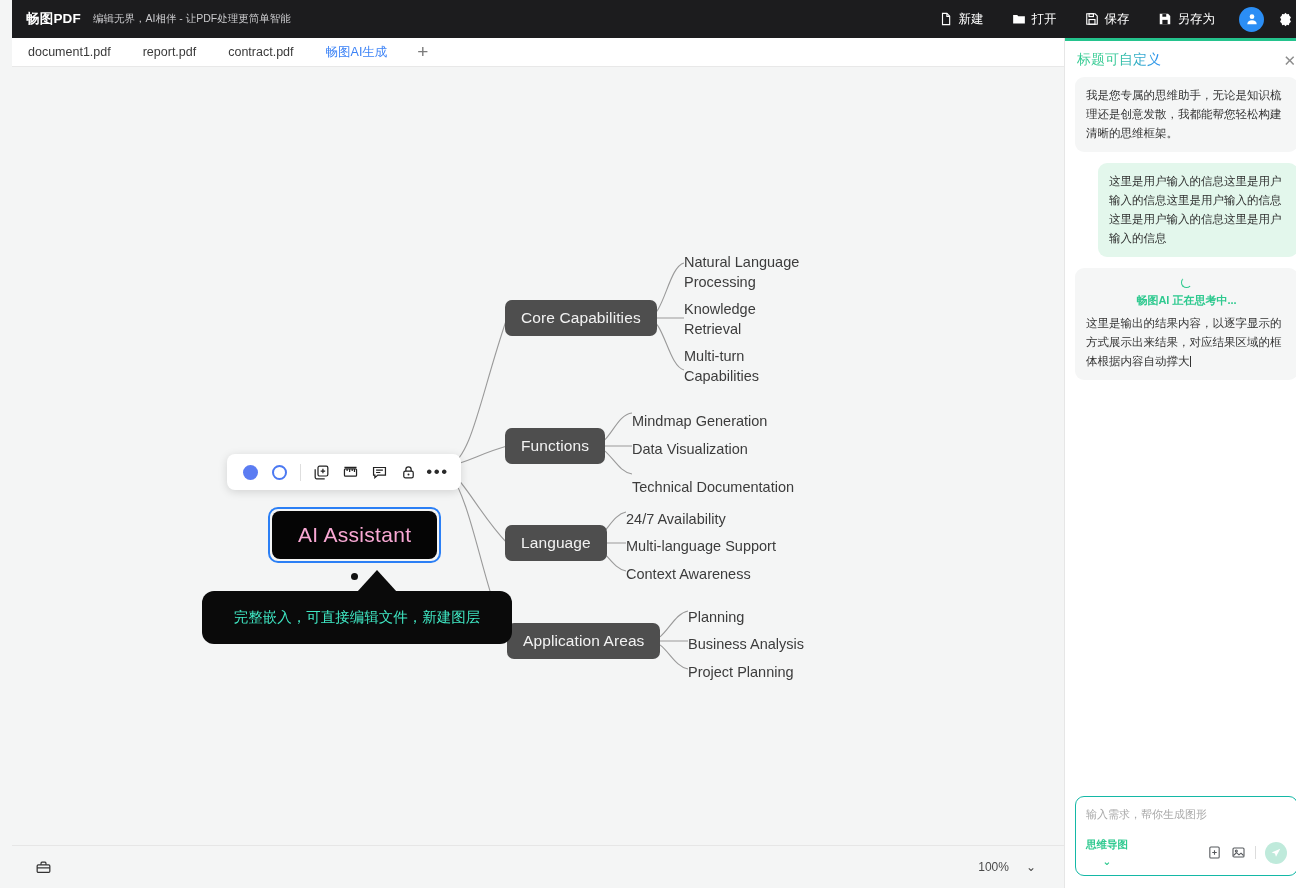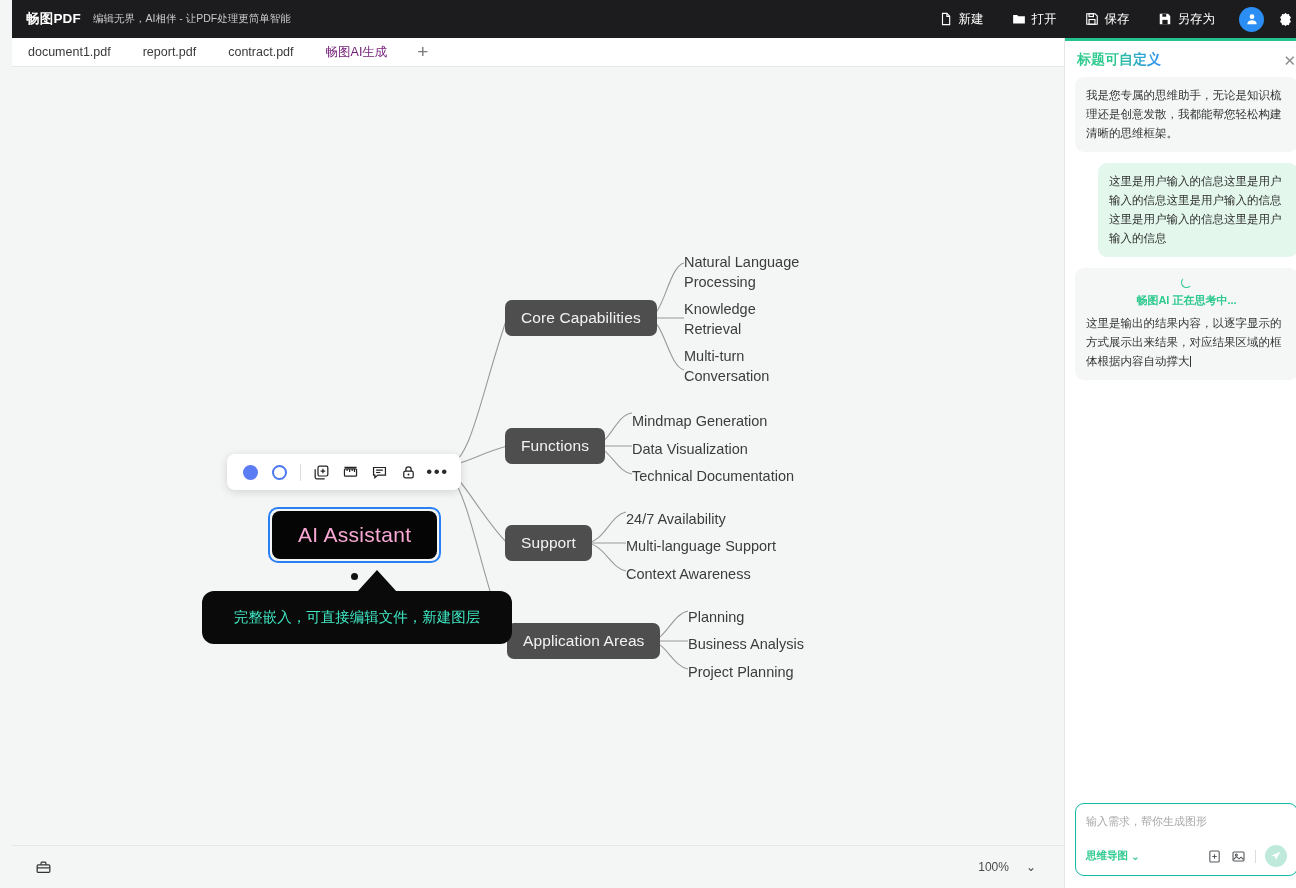--- a/index.html
+++ b/index.html
@@ -32,21 +32,21 @@
   .gear { width: 26px; height: 26px; display: flex; align-items: center; justify-content: center; cursor: pointer; }
 
   
   .tabbar {
     position: absolute; top: 38px; left: 0; width: 1052px; height: 29px;
     background: #ffffff; display: flex; align-items: center;
     border-bottom: 1px solid #e8e8e8;
   }
   .tab { font-size: 12.5px; color: #3a3a3a; padding: 0 16px; line-height: 29px; cursor: pointer; white-space: nowrap; }
   .tab:first-child { }
-  .tab.active { color: #701a75; }
+  .tab.active { color: #3b82f6; }
   .tab-add { font-size: 19px; color: #7b7b7b; padding: 0 14px; line-height: 26px; cursor: pointer; }
 
   
   .canvas {
     position: absolute; top: 67px; left: 0; width: 1052px; height: 778px;
     background: #f4f5f5; overflow: hidden;
   }
   .canvas svg.links { position: absolute; inset: 0; width: 1052px; height: 778px; pointer-events: none; }
 
   .node {
@@ -111,21 +111,21 @@
   }
 
   
   .panel {
     position: absolute; top: 38px; right: 0; width: 244px; height: 850px;
     background: #ffffff; border-left: 1px solid #e6e6e6; display: flex; flex-direction: column;
   }
   .panel-top-accent { height: 3px; background: #24c38d; width: 100%; }
   .panel-head { display: flex; align-items: center; padding: 10px 12px 8px 12px; }
   .panel-title {
-    font-size: 14px; font-weight: 700;
+    font-size: 14px; font-weight: 400;
     background: linear-gradient(90deg, #2ec98f 0%, #2ec98f 42%, #2b8ef5 100%);
     -webkit-background-clip: text; background-clip: text; color: transparent;
   }
   .panel-close { margin-left: auto; font-size: 15px; color: #8d8d8d; cursor: pointer; line-height: 1; }
   .chat { flex: 1; overflow: hidden; position: relative; padding: 0 10px; }
   .msg-ai {
     background: #f5f6f6; border-radius: 9px; padding: 9px 11px;
     font-size: 11.5px; color: #333; line-height: 1.65; margin-bottom: 11px;
   }
   .msg-user {
@@ -148,21 +148,21 @@
     background: #d6d6d6; border-radius: 3px;
   }
 
   .composer { padding: 8px 10px 12px 10px; }
   .composer-box {
     border: 1px solid #14b8a6; border-radius: 9px; background: #fff;
     padding: 10px 10px 8px 10px; min-height: 62px; display: flex; flex-direction: column;
   }
   .composer-ph { font-size: 11px; color: #a8a8a8; margin-bottom: 16px; cursor: text; }
   .composer-row { display: flex; align-items: center; margin-top: auto; }
-  .mode-pill { display: flex; align-items: center; gap: 3px; font-size: 10.5px; color: #2ec98f; font-weight: 600; cursor: pointer; }
+  .mode-pill { display: flex; align-items: center; gap: 3px; font-size: 10.5px; color: #2ec98f; font-weight: 600; cursor: pointer; flex-direction: column; }
   .composer-actions { margin-left: auto; display: flex; align-items: center; gap: 9px; }
   .ca-ico { width: 15px; height: 15px; cursor: pointer; color: #55585c; }
   .ca-sep { width: 1px; height: 13px; background: #dcdcdc; }
   .send-btn {
     width: 22px; height: 22px; border-radius: 50%; background: #bfeadb;
     display: flex; align-items: center; justify-content: center; cursor: pointer;
   }
 </style>
 </head>
 <body>
@@ -263,30 +263,30 @@
         <path d="M573,476 C592,476 598,501 614,504"></path>
 
         <path d="M637,574 C654,574 660,547 676,544"></path>
         <path d="M637,574 L676,574"></path>
         <path d="M637,574 C654,574 660,599 676,602"></path>
       </g>
     </svg>
 
     <div class="node" style="left:493px; top:233px;">Core Capabilities</div>
     <div class="node" style="left:493px; top:361px;">Functions</div>
-    <div class="node" style="left:493px; top:458px;">Support</div>
+    <div class="node" style="left:493px; top:458px;">Language</div>
     <div class="node" style="left:495px; top:556px;">Application Areas</div>
 
     <div class="leaf two" style="left:672px; top:185px;">Natural Language Processing</div>
     <div class="leaf two" style="left:672px; top:232px;">Knowledge Retrieval</div>
-    <div class="leaf two" style="left:672px; top:279px;">Multi-turn Conversation</div>
+    <div class="leaf two" style="left:672px; top:279px;">Multi-turn Capabilities</div>
 
     <div class="leaf" style="left:620px; top:344px;">Mindmap Generation</div>
     <div class="leaf" style="left:620px; top:372px;">Data Visualization</div>
-    <div class="leaf" style="left:620px; top:399px;">Technical Documentation</div>
+    <div class="leaf" style="left:620px; top:410px;">Technical Documentation</div>
 
     <div class="leaf" style="left:614px; top:442px;">24/7 Availability</div>
     <div class="leaf" style="left:614px; top:469px;">Multi-language Support</div>
     <div class="leaf" style="left:614px; top:497px;">Context Awareness</div>
 
     <div class="leaf" style="left:676px; top:540px;">Planning</div>
     <div class="leaf" style="left:676px; top:567px;">Business Analysis</div>
     <div class="leaf" style="left:676px; top:595px;">Project Planning</div>
 
     <div class="root-wrap">

